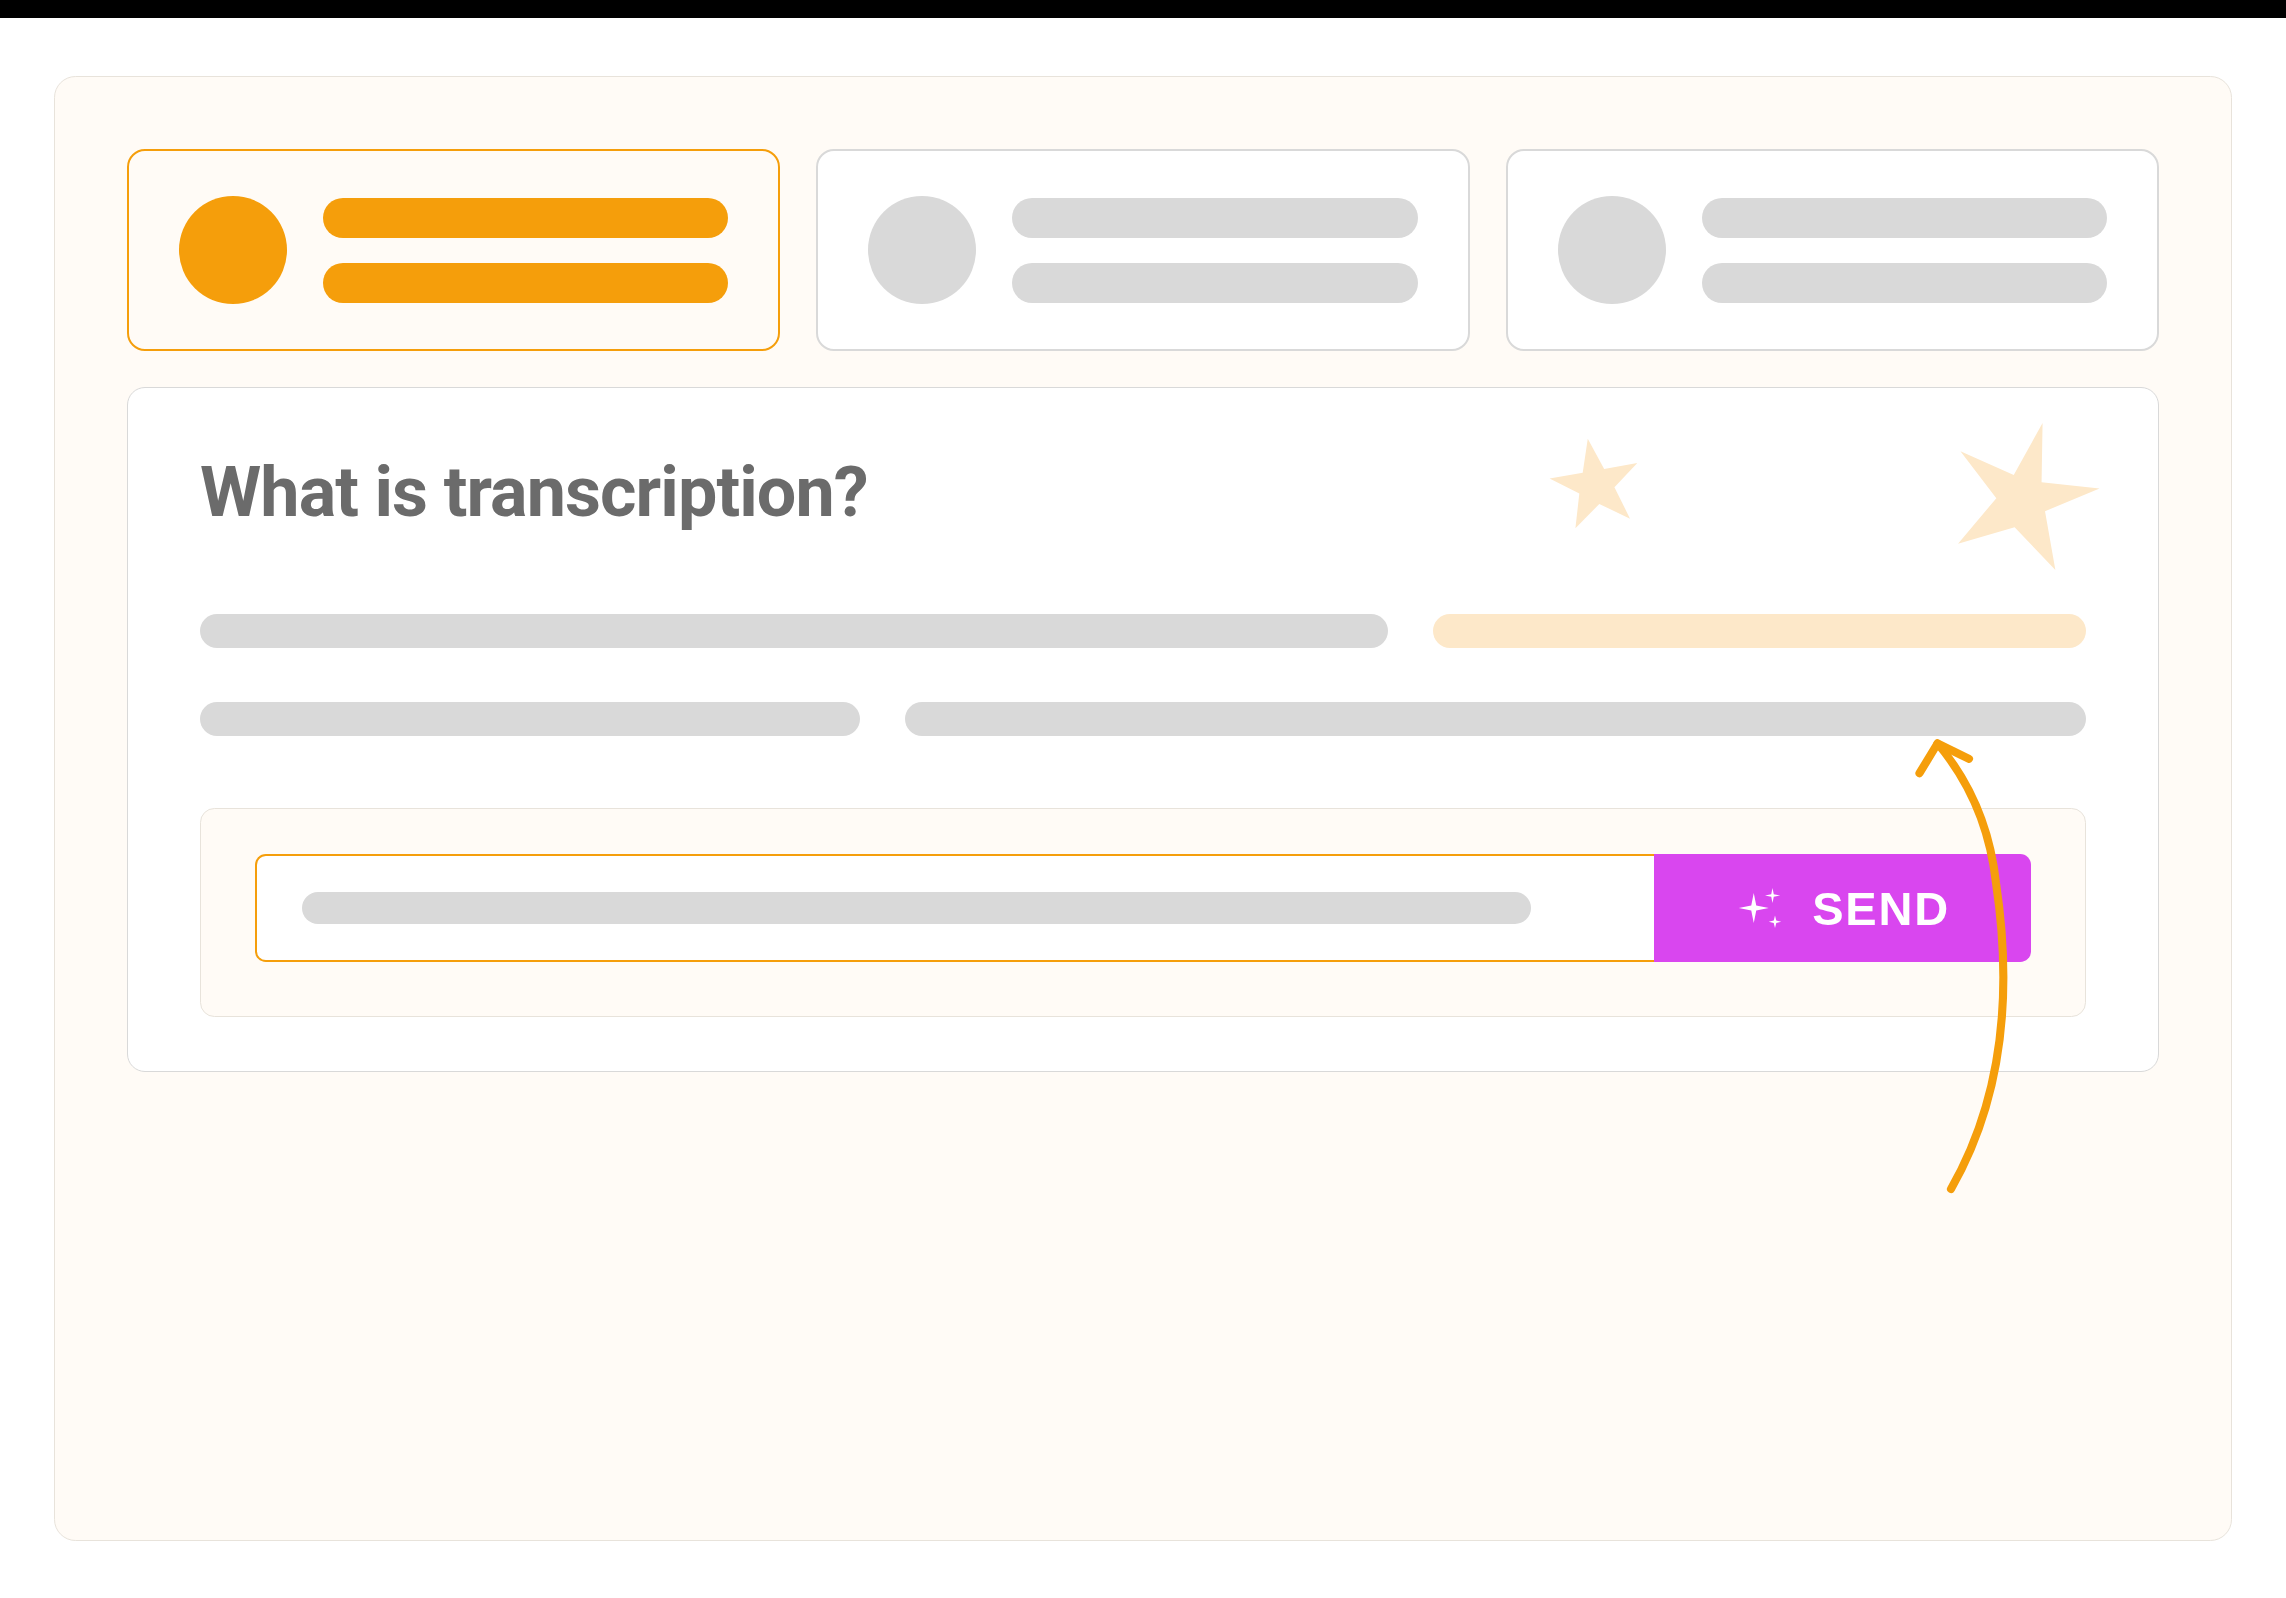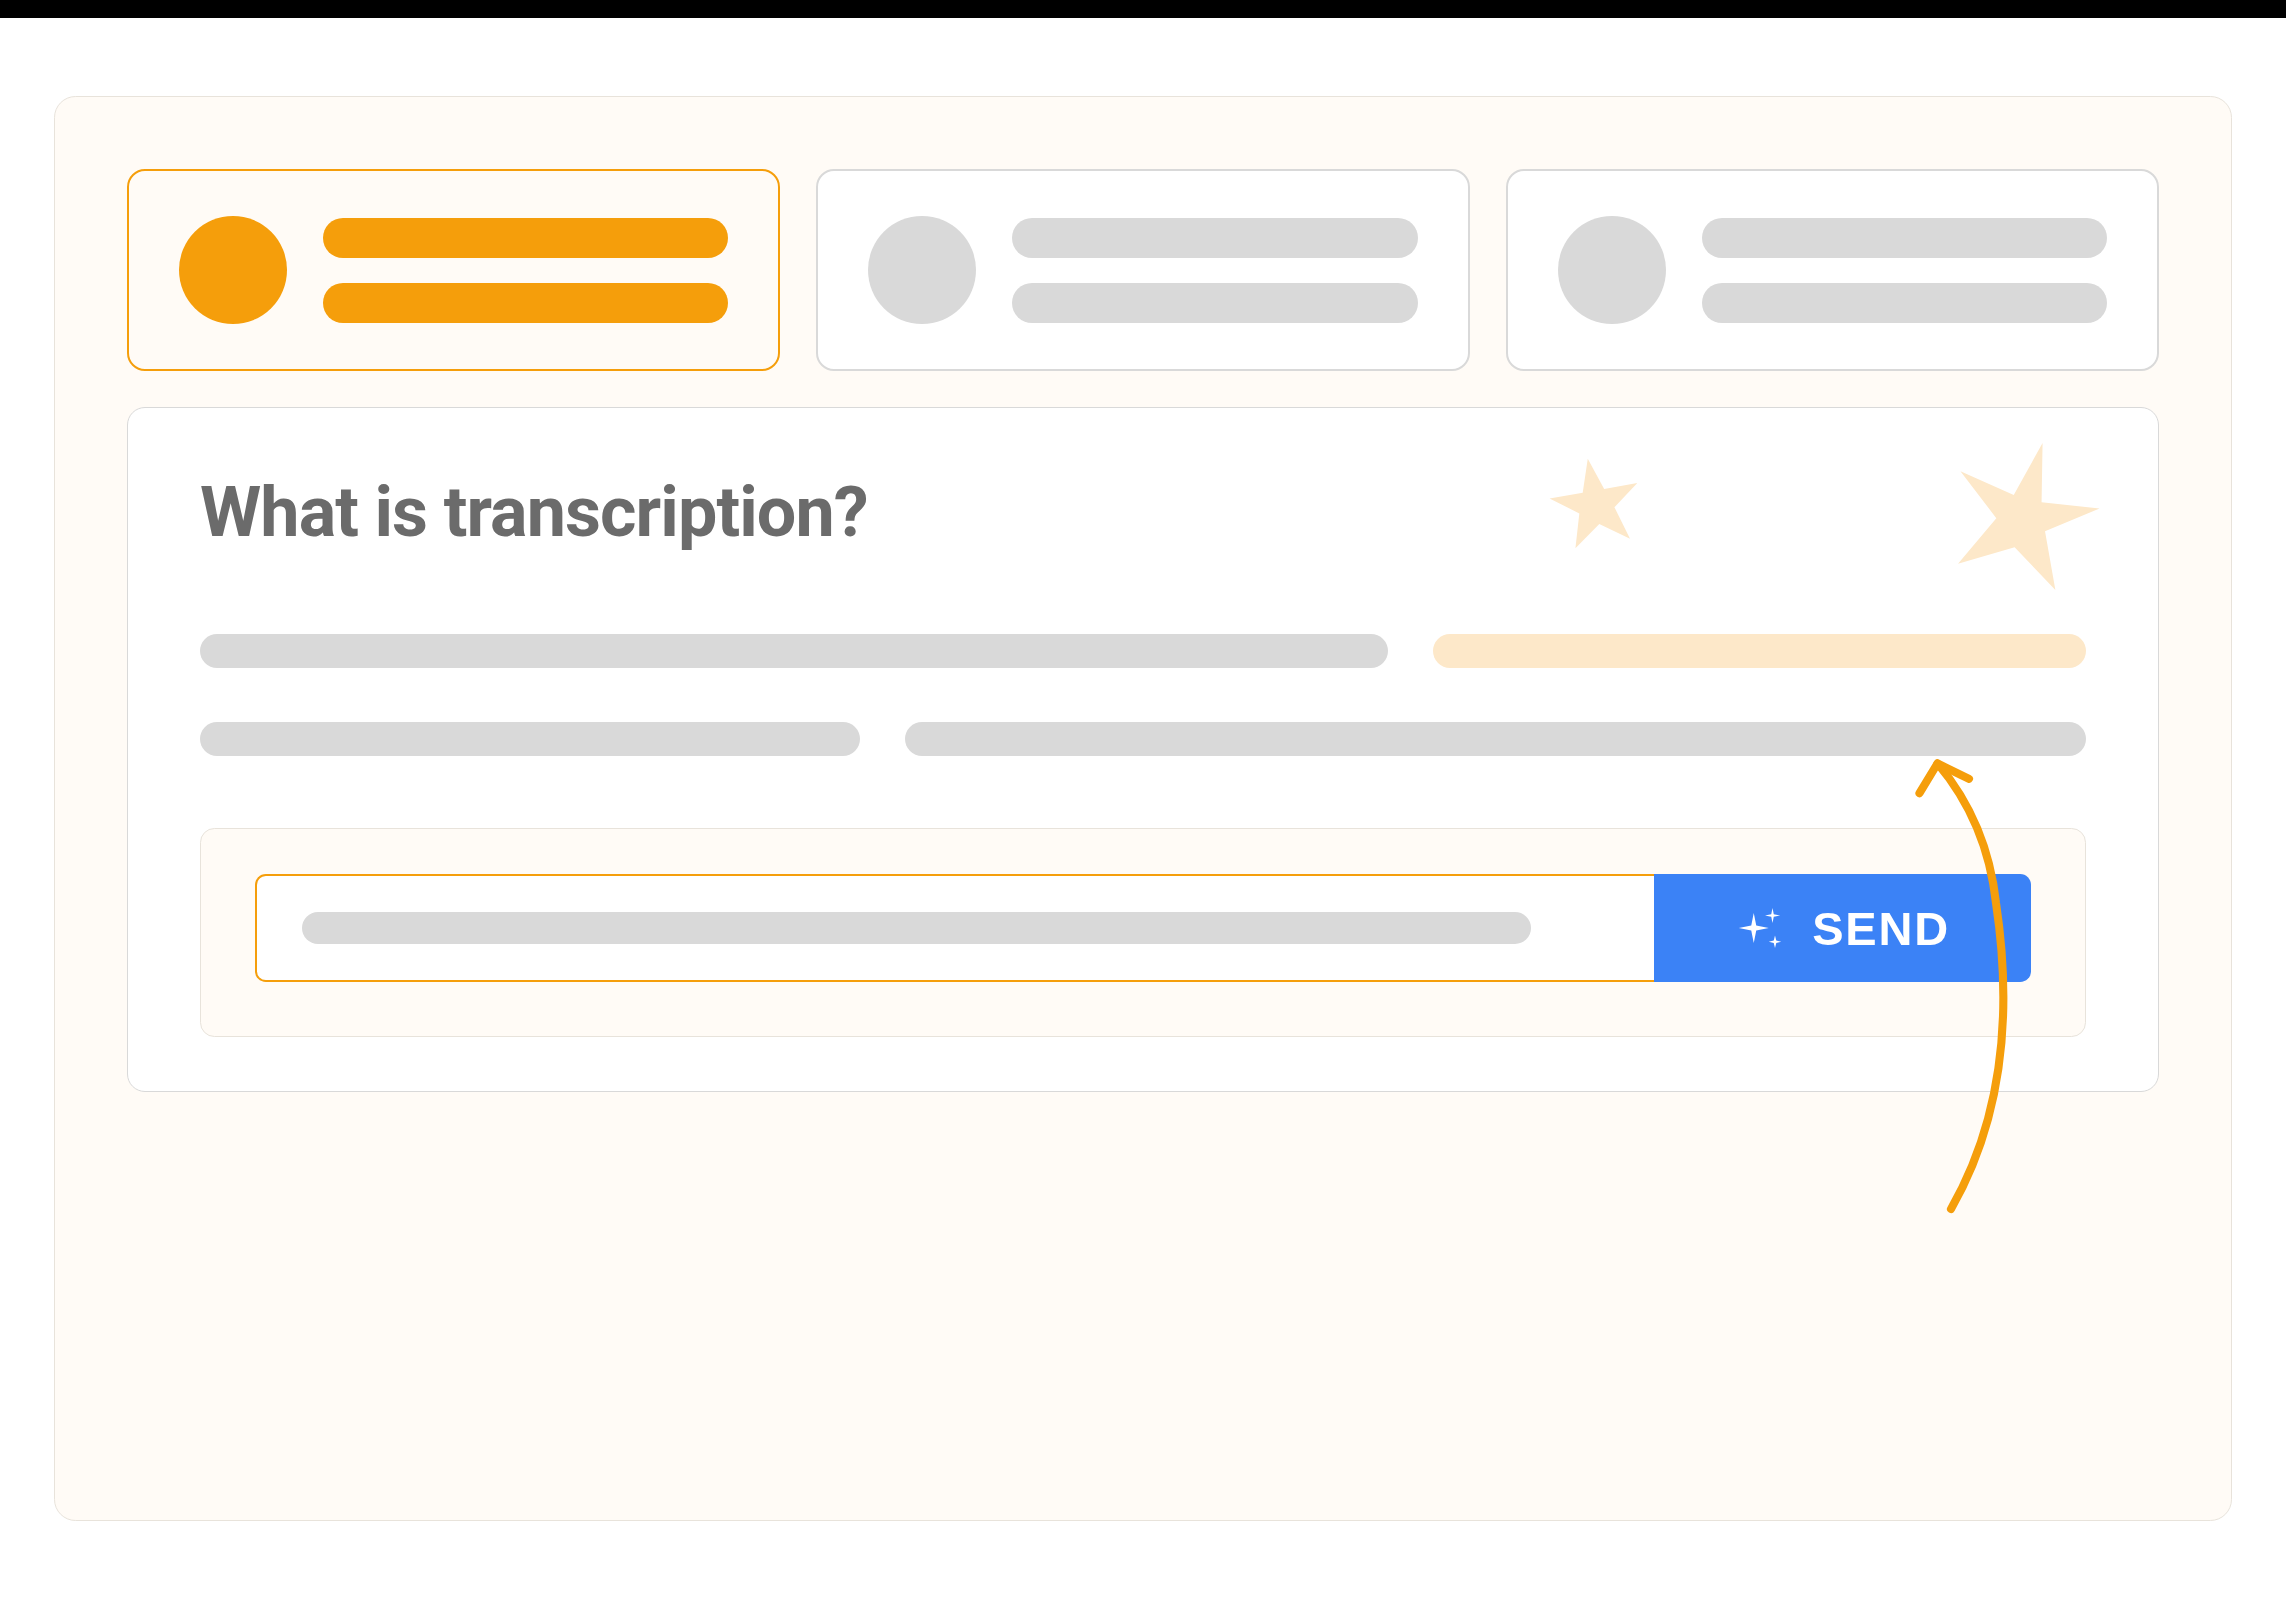--- a/index.html
+++ b/index.html
@@ -16,21 +16,21 @@
       display: flex;
       align-items: flex-start;
       justify-content: center;
       padding-top: 18px;
     }
     
     .frame {
       width: 2286px;
       height: 1581px;
       background: #fff;
-      padding: 78px 54px;
+      padding: 58px 54px;
     }
     
     .outer-container {
       width: 100%;
       height: 100%;
       background: #FFFBF6;
       border: 1.8px solid #E8E3DB;
       border-radius: 21.6px;
       padding: 72px 72px 54px 72px;
       position: relative;
@@ -190,21 +190,21 @@
     }
     
     .input-placeholder-line {
       height: 32px;
       border-radius: 16px;
       background: #D9D9D9;
       width: 94%;
     }
     
     .send-button {
-      background: #3b82f6;
+      background: #d946ef;
       border: none;
       border-radius: 0 10.8px 10.8px 0;
       padding: 0 81px;
       display: flex;
       align-items: center;
       gap: 27px;
       cursor: pointer;
     }
     
     .send-sparkles {

